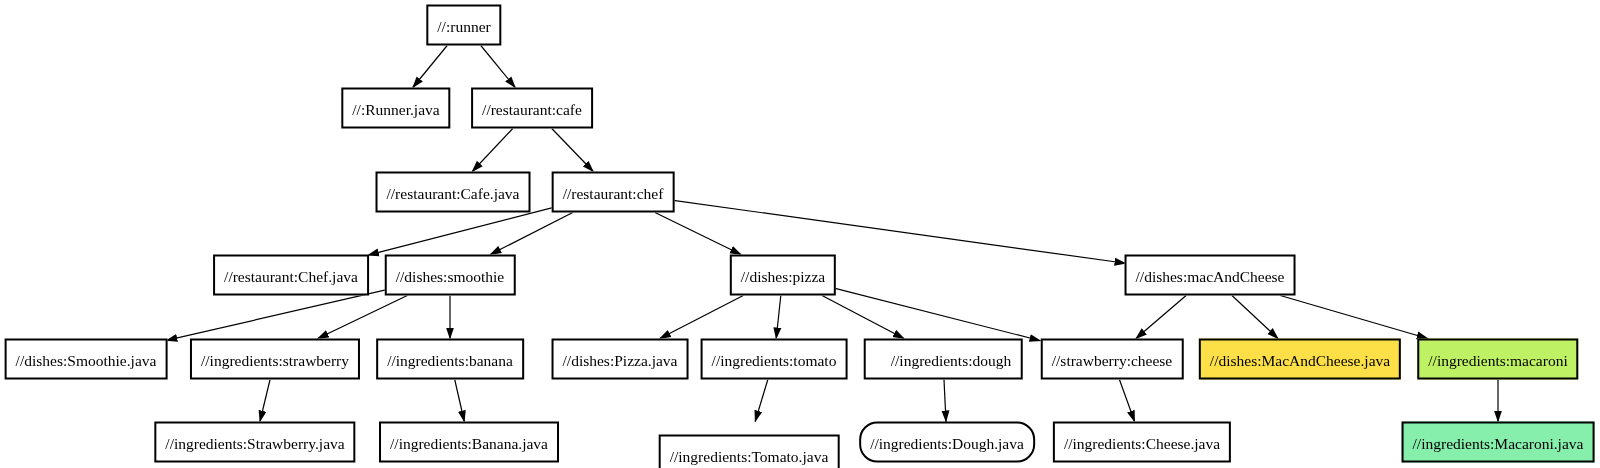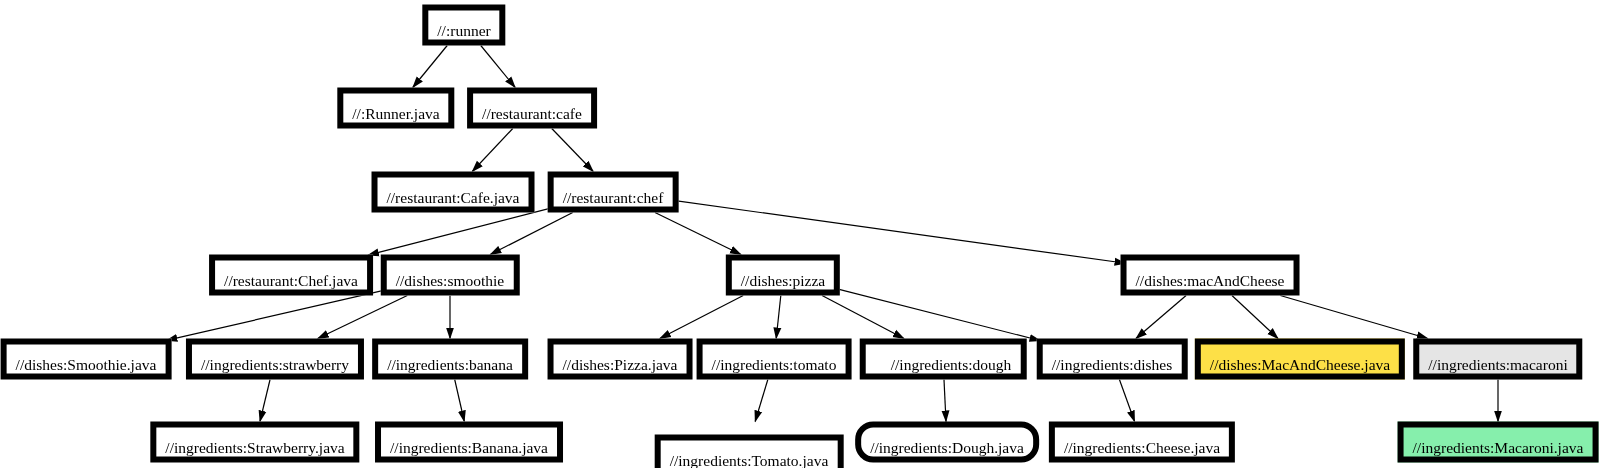--- a/index.html
+++ b/index.html
@@ -17,21 +17,21 @@
     width: 1600px; height: 468px;
     pointer-events: none;
   }
   .node {
     position: absolute;
     transform: translate(-50%, -50%);
     box-sizing: border-box;
     height: 41px;
     line-height: 39px;
     padding: 0 9px;
-    border: 6px solid #22c55e;
+    border: 2px solid #22c55e;
     background: #ffffff;
     color: #000000;
     font-size: 15.5px;
     white-space: nowrap;
     text-align: center;
   }
   .edge-line { stroke: #000000; stroke-width: 1.2; }
 </style>
 </head>
 <body>
@@ -76,22 +76,22 @@
     <div class="node" style="left: 291px; top: 275px; border-color: rgb(0, 0, 0); background: rgb(255, 255, 255);">//restaurant:Chef.java</div>
     <div class="node" style="left: 450px; top: 275px; border-color: rgb(0, 0, 0); background: rgb(255, 255, 255);">//dishes:smoothie</div>
     <div class="node" style="left: 783px; top: 275px; border-color: rgb(0, 0, 0); background: rgb(255, 255, 255);">//dishes:pizza</div>
     <div class="node" style="left: 86px; top: 359px; border-color: rgb(0, 0, 0); background: rgb(255, 255, 255);">//dishes:Smoothie.java</div>
     <div class="node" style="left: 1210px; top: 275px; border-color: rgb(0, 0, 0); background: rgb(255, 255, 255);">//dishes:macAndCheese</div>
     <div class="node" style="left: 275px; top: 359px; border-color: rgb(0, 0, 0); background: rgb(255, 255, 255);">//ingredients:strawberry</div>
     <div class="node" style="left: 450px; top: 359px; border-color: rgb(0, 0, 0); background: rgb(255, 255, 255);">//ingredients:banana</div>
     <div class="node" style="left: 620px; top: 359px; border-color: rgb(0, 0, 0); background: rgb(255, 255, 255);">//dishes:Pizza.java</div>
     <div class="node" style="left: 774px; top: 359px; border-color: rgb(0, 0, 0); background: rgb(255, 255, 255);">//ingredients:tomato</div>
     <div class="node" style="left: 943px; top: 359px; border-color: rgb(0, 0, 0); background: rgb(255, 255, 255); padding-left: 25px;">//ingredients:dough</div>
-    <div class="node" style="left: 1112px; top: 359px; border-color: rgb(0, 0, 0); background: rgb(255, 255, 255);">//ingredients:dishes</div>
+    <div class="node" style="left: 1112px; top: 359px; border-color: rgb(0, 0, 0); background: rgb(255, 255, 255);">//strawberry:cheese</div>
     <div class="node" style="left: 1300px; top: 359px; border-color: rgb(0, 0, 0); background: #fde047;">//dishes:MacAndCheese.java</div>
-    <div class="node" style="left: 1498px; top: 359px; border-color: rgb(0, 0, 0); background: #e5e5e5;">//ingredients:macaroni</div>
+    <div class="node" style="left: 1498px; top: 359px; border-color: rgb(0, 0, 0); background: #bef264;">//ingredients:macaroni</div>
     <div class="node" style="left: 255px; top: 442px; border-color: rgb(0, 0, 0); background: rgb(255, 255, 255); text-align: center;">//ingredients:Strawberry.java</div>
     <div class="node" style="left: 469px; top: 442px; border-color: rgb(0, 0, 0); background: rgb(255, 255, 255);">//ingredients:Banana.java</div>
     <div class="node" style="left: 749px; top: 442px; border-color: rgb(0, 0, 0); background: rgb(255, 255, 255); margin-top: 13px;">//ingredients:Tomato.java</div>
     <div class="node" style="left: 947px; top: 442px; border-color: rgb(0, 0, 0); background: rgb(255, 255, 255); border-radius: 18px;">//ingredients:Dough.java</div>
     <div class="node" style="left: 1142px; top: 442px; border-color: rgb(0, 0, 0); background: rgb(255, 255, 255);">//ingredients:Cheese.java</div>
     <div class="node" style="left: 1498px; top: 442px; border-color: rgb(0, 0, 0); background: #86efac;">//ingredients:Macaroni.java</div>
   </div>
 
 </body></html>

